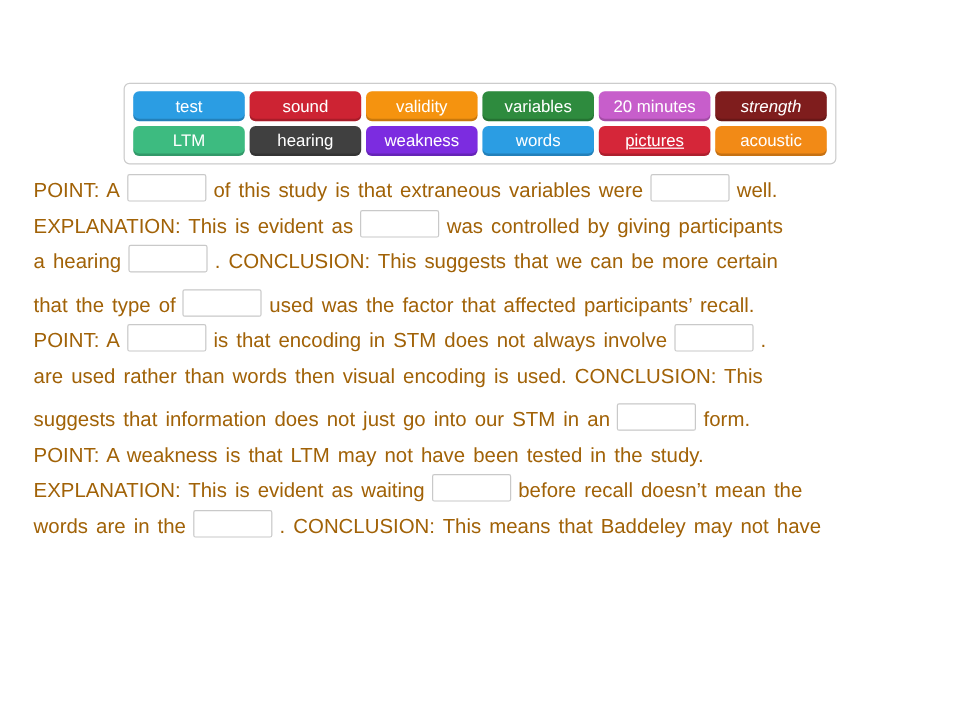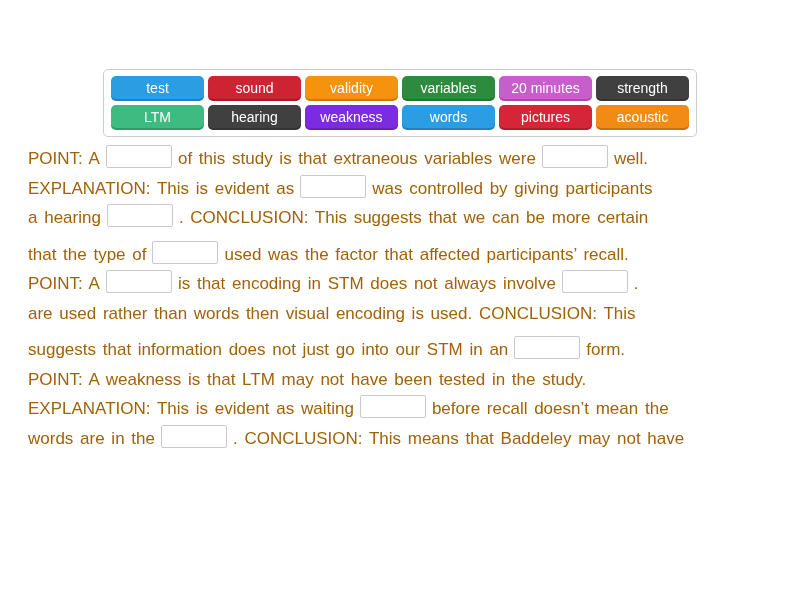--- a/index.html
+++ b/index.html
@@ -74,27 +74,27 @@
 <body>
 
 <div class="page">
   <div class="bank-wrap">
     <div class="bank-panel"><div class="bank-row">
           <span class="chip" style="background: rgb(43, 157, 227);">test</span>
           <span class="chip" style="background: rgb(205, 35, 51);">sound</span>
           <span class="chip" style="background: rgb(245, 147, 15);">validity</span>
           <span class="chip" style="background: rgb(46, 139, 62);">variables</span>
           <span class="chip" style="background: rgb(199, 94, 203);">20 minutes</span>
-          <span class="chip" style="background: #404040;">strength</span>
+          <span class="chip" style="background: #7f1d1d; font-style: italic;">strength</span>
         </div><div class="bank-row">
           <span class="chip" style="background: rgb(61, 187, 128);">LTM</span>
           <span class="chip" style="background: #404040;">hearing</span>
           <span class="chip" style="background: rgb(124, 44, 224);">weakness</span>
           <span class="chip" style="background: rgb(43, 157, 227);">words</span>
-          <span class="chip" style="background: rgb(213, 38, 57);">pictures</span>
+          <span class="chip" style="background: rgb(213, 38, 57); text-decoration: underline;">pictures</span>
           <span class="chip" style="background: rgb(242, 138, 22);">acoustic</span>
         </div></div>
   </div>
   <div class="passage" style="color: #a16207;">
       <div class="line"><span>POINT: A</span><span class="blank"></span><span>of this study is that extraneous variables were</span><span class="blank"></span><span>well.</span></div>
       <div class="line"><span>EXPLANATION: This is evident as</span><span class="blank"></span><span>was controlled by giving participants</span></div>
       <div class="line"><span>a hearing</span><span class="blank"></span><span>. CONCLUSION: This suggests that we can be more certain</span></div>
       <div class="line block-gap"><span>that the type of</span><span class="blank"></span><span>used was the factor that affected participants’ recall.</span></div>
       <div class="line"><span>POINT: A</span><span class="blank"></span><span>is that encoding in STM does not always involve</span><span class="blank"></span><span>.</span></div>
       <div class="line"><span>are used rather than words then visual encoding is used. CONCLUSION: This</span></div>

